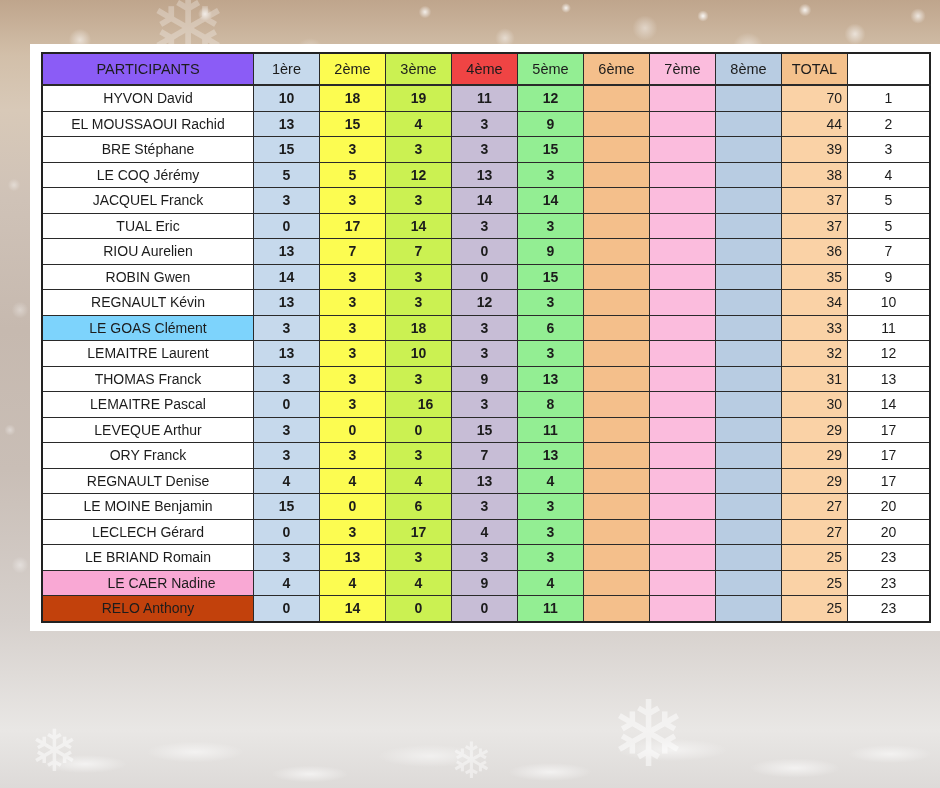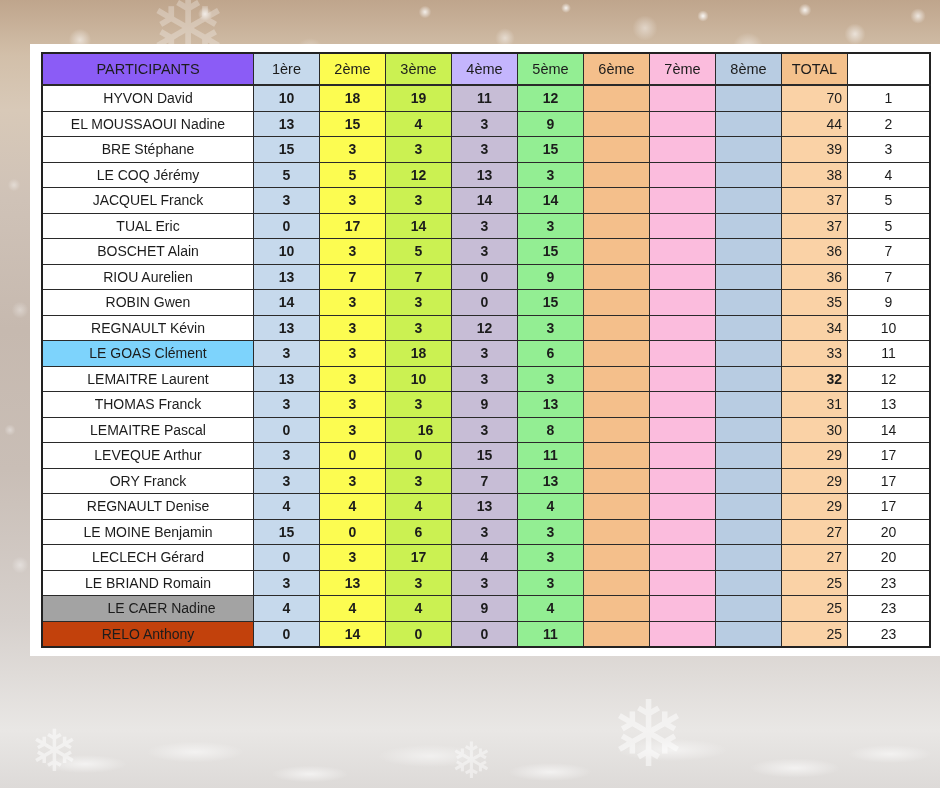--- a/index.html
+++ b/index.html
@@ -90,21 +90,21 @@
 <div class="flake flake-bottom3">❄</div>
 
 <div class="sheet">
   <table>
     <thead>
       <tr id="head-row">
           <th class="w-name" style="background: #8b5cf6;">PARTICIPANTS</th>
           <th class="w-score" style="background: rgb(198, 217, 236);">1ère</th>
           <th class="w-score" style="background: rgb(252, 252, 81);">2ème</th>
           <th class="w-score" style="background: rgb(203, 241, 82);">3ème</th>
-          <th class="w-score" style="background: #c4b5fd;">4ème</th>
+          <th class="w-score" style="background: #ef4444;">4ème</th>
           <th class="w-score" style="background: rgb(147, 238, 147);">5ème</th>
           <th class="w-score" style="background: rgb(244, 191, 139);">6ème</th>
           <th class="w-score" style="background: rgb(251, 188, 221);">7ème</th>
           <th class="w-score" style="background: rgb(184, 204, 226);">8ème</th>
           <th class="w-score" style="background: rgb(244, 193, 140);">TOTAL</th>
           <th class="w-rank" style="background: rgb(255, 255, 255);"></th>
         </tr>
     </thead>
     <tbody id="table-body">
         <tr>
@@ -114,21 +114,21 @@
           <td class="score-cell" style="background: rgb(203, 241, 82);">19</td>
           <td class="score-cell" style="background: rgb(199, 189, 214);">11</td>
           <td class="score-cell" style="background: rgb(147, 238, 147);">12</td>
           <td class="score-cell" style="background: rgb(244, 191, 139);"></td>
           <td class="score-cell" style="background: rgb(251, 188, 221);"></td>
           <td class="score-cell" style="background: rgb(184, 204, 226);"></td>
           <td class="total-cell" style="background: rgb(250, 210, 166);">70</td>
           <td class="rank-cell" style="background: rgb(255, 255, 255);">1</td>
         </tr>
         <tr>
-          <td class="name-cell" style="background: rgb(255, 255, 255);">EL MOUSSAOUI Nadine</td>
+          <td class="name-cell" style="background: rgb(255, 255, 255);">EL MOUSSAOUI Rachid</td>
           <td class="score-cell" style="background: rgb(198, 217, 236);">13</td>
           <td class="score-cell" style="background: rgb(252, 252, 81);">15</td>
           <td class="score-cell" style="background: rgb(203, 241, 82);">4</td>
           <td class="score-cell" style="background: rgb(199, 189, 214);">3</td>
           <td class="score-cell" style="background: rgb(147, 238, 147);">9</td>
           <td class="score-cell" style="background: rgb(244, 191, 139);"></td>
           <td class="score-cell" style="background: rgb(251, 188, 221);"></td>
           <td class="score-cell" style="background: rgb(184, 204, 226);"></td>
           <td class="total-cell" style="background: rgb(250, 210, 166);">44</td>
           <td class="rank-cell" style="background: rgb(255, 255, 255);">2</td>
@@ -177,33 +177,20 @@
           <td class="score-cell" style="background: rgb(198, 217, 236);">0</td>
           <td class="score-cell" style="background: rgb(252, 252, 81);">17</td>
           <td class="score-cell" style="background: rgb(203, 241, 82);">14</td>
           <td class="score-cell" style="background: rgb(199, 189, 214);">3</td>
           <td class="score-cell" style="background: rgb(147, 238, 147);">3</td>
           <td class="score-cell" style="background: rgb(244, 191, 139);"></td>
           <td class="score-cell" style="background: rgb(251, 188, 221);"></td>
           <td class="score-cell" style="background: rgb(184, 204, 226);"></td>
           <td class="total-cell" style="background: rgb(250, 210, 166);">37</td>
           <td class="rank-cell" style="background: rgb(255, 255, 255);">5</td>
-        </tr>
-        <tr>
-          <td class="name-cell" style="background: rgb(255, 255, 255);">BOSCHET Alain</td>
-          <td class="score-cell" style="background: rgb(198, 217, 236);">10</td>
-          <td class="score-cell" style="background: rgb(252, 252, 81);">3</td>
-          <td class="score-cell" style="background: rgb(203, 241, 82);">5</td>
-          <td class="score-cell" style="background: rgb(199, 189, 214);">3</td>
-          <td class="score-cell" style="background: rgb(147, 238, 147);">15</td>
-          <td class="score-cell" style="background: rgb(244, 191, 139);"></td>
-          <td class="score-cell" style="background: rgb(251, 188, 221);"></td>
-          <td class="score-cell" style="background: rgb(184, 204, 226);"></td>
-          <td class="total-cell" style="background: rgb(250, 210, 166);">36</td>
-          <td class="rank-cell" style="background: rgb(255, 255, 255);">7</td>
         </tr>
         <tr>
           <td class="name-cell" style="background: rgb(255, 255, 255);">RIOU Aurelien</td>
           <td class="score-cell" style="background: rgb(198, 217, 236);">13</td>
           <td class="score-cell" style="background: rgb(252, 252, 81);">7</td>
           <td class="score-cell" style="background: rgb(203, 241, 82);">7</td>
           <td class="score-cell" style="background: rgb(199, 189, 214);">0</td>
           <td class="score-cell" style="background: rgb(147, 238, 147);">9</td>
           <td class="score-cell" style="background: rgb(244, 191, 139);"></td>
           <td class="score-cell" style="background: rgb(251, 188, 221);"></td>
@@ -253,21 +240,21 @@
         <tr>
           <td class="name-cell" style="background: rgb(255, 255, 255);">LEMAITRE Laurent</td>
           <td class="score-cell" style="background: rgb(198, 217, 236);">13</td>
           <td class="score-cell" style="background: rgb(252, 252, 81);">3</td>
           <td class="score-cell" style="background: rgb(203, 241, 82);">10</td>
           <td class="score-cell" style="background: rgb(199, 189, 214);">3</td>
           <td class="score-cell" style="background: rgb(147, 238, 147);">3</td>
           <td class="score-cell" style="background: rgb(244, 191, 139);"></td>
           <td class="score-cell" style="background: rgb(251, 188, 221);"></td>
           <td class="score-cell" style="background: rgb(184, 204, 226);"></td>
-          <td class="total-cell" style="background: rgb(250, 210, 166); font-weight: bold;">32</td>
+          <td class="total-cell" style="background: rgb(250, 210, 166);">32</td>
           <td class="rank-cell" style="background: rgb(255, 255, 255);">12</td>
         </tr>
         <tr>
           <td class="name-cell" style="background: rgb(255, 255, 255);">THOMAS Franck</td>
           <td class="score-cell" style="background: rgb(198, 217, 236);">3</td>
           <td class="score-cell" style="background: rgb(252, 252, 81);">3</td>
           <td class="score-cell" style="background: rgb(203, 241, 82);">3</td>
           <td class="score-cell" style="background: rgb(199, 189, 214);">9</td>
           <td class="score-cell" style="background: rgb(147, 238, 147);">13</td>
           <td class="score-cell" style="background: rgb(244, 191, 139);"></td>
@@ -361,21 +348,21 @@
           <td class="score-cell" style="background: rgb(203, 241, 82);">3</td>
           <td class="score-cell" style="background: rgb(199, 189, 214);">3</td>
           <td class="score-cell" style="background: rgb(147, 238, 147);">3</td>
           <td class="score-cell" style="background: rgb(244, 191, 139);"></td>
           <td class="score-cell" style="background: rgb(251, 188, 221);"></td>
           <td class="score-cell" style="background: rgb(184, 204, 226);"></td>
           <td class="total-cell" style="background: rgb(250, 210, 166);">25</td>
           <td class="rank-cell" style="background: rgb(255, 255, 255);">23</td>
         </tr>
         <tr>
-          <td class="name-cell" style="background: #a3a3a3; padding-left: 29px;">LE CAER Nadine</td>
+          <td class="name-cell" style="background: #f9a8d4; padding-left: 29px;">LE CAER Nadine</td>
           <td class="score-cell" style="background: rgb(198, 217, 236);">4</td>
           <td class="score-cell" style="background: rgb(252, 252, 81);">4</td>
           <td class="score-cell" style="background: rgb(203, 241, 82);">4</td>
           <td class="score-cell" style="background: rgb(199, 189, 214);">9</td>
           <td class="score-cell" style="background: rgb(147, 238, 147);">4</td>
           <td class="score-cell" style="background: rgb(244, 191, 139);"></td>
           <td class="score-cell" style="background: rgb(251, 188, 221);"></td>
           <td class="score-cell" style="background: rgb(184, 204, 226);"></td>
           <td class="total-cell" style="background: rgb(250, 210, 166);">25</td>
           <td class="rank-cell" style="background: rgb(255, 255, 255);">23</td>

